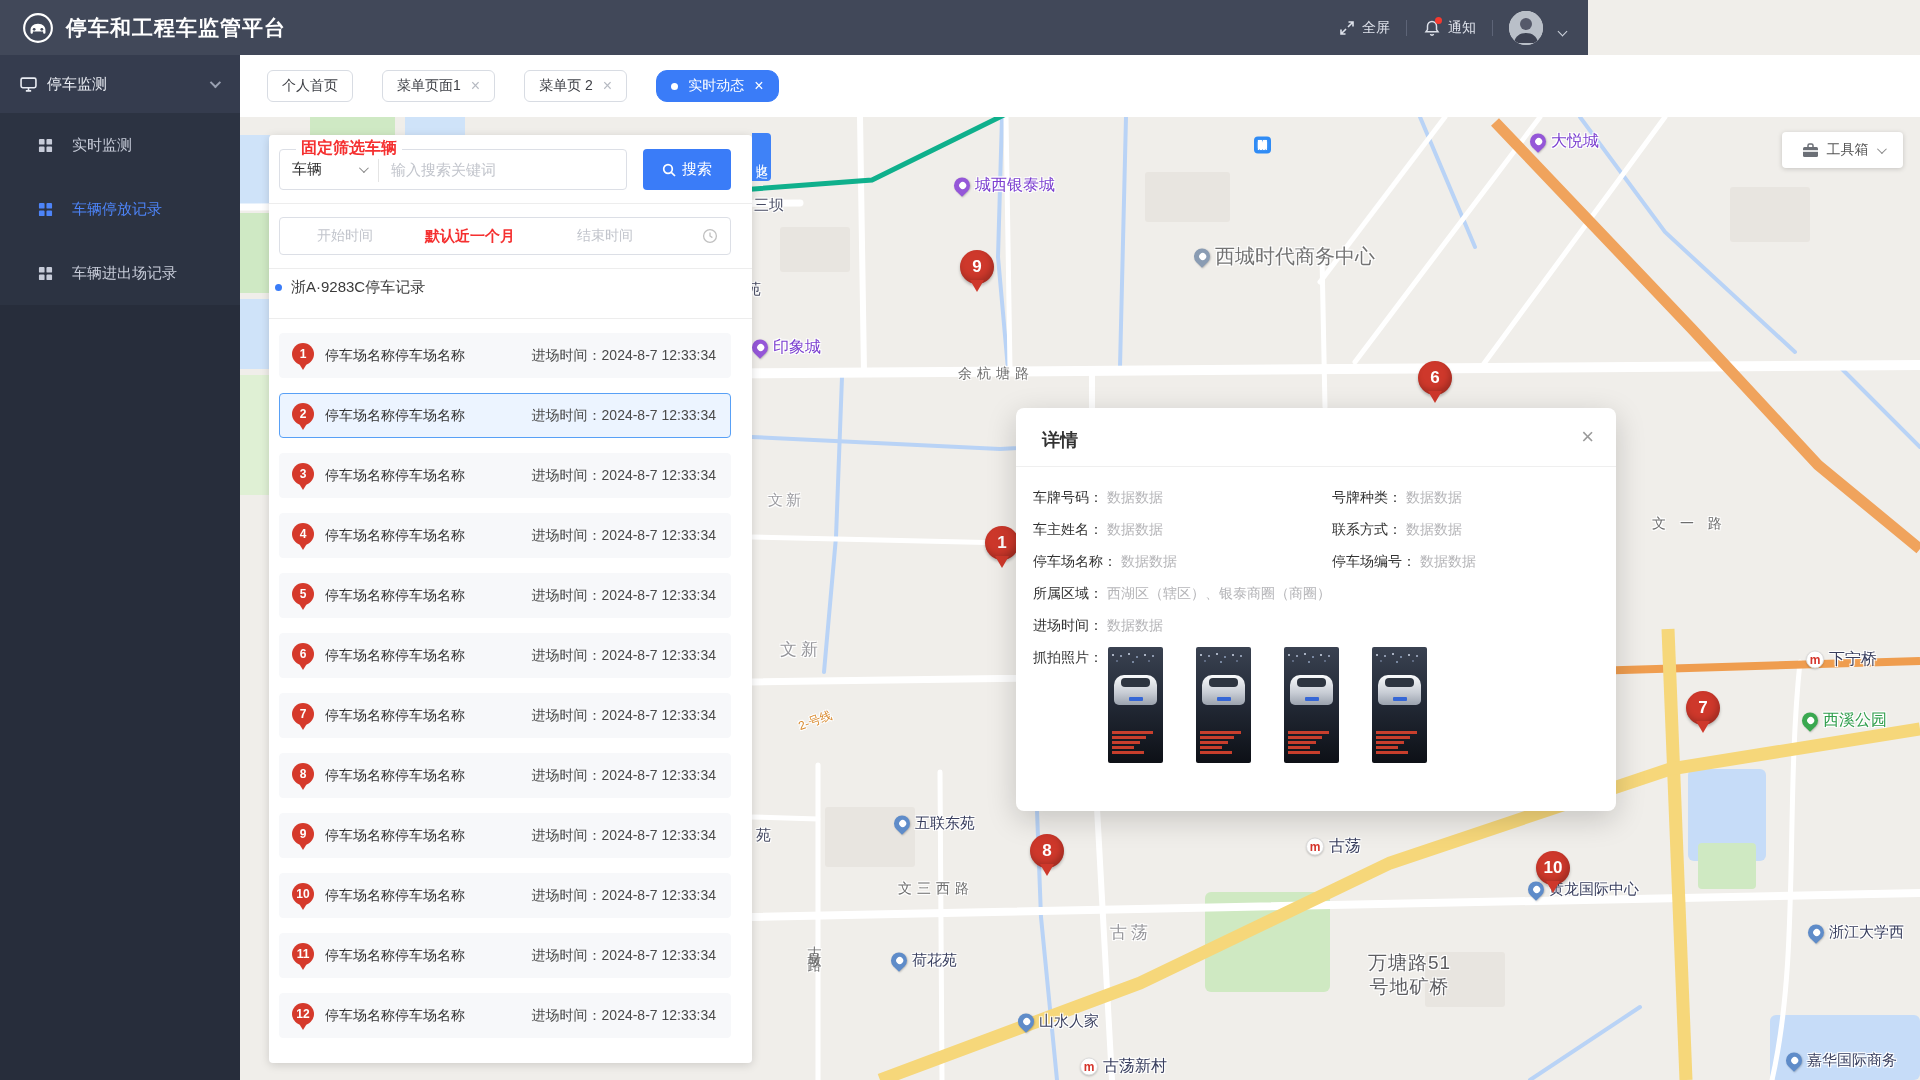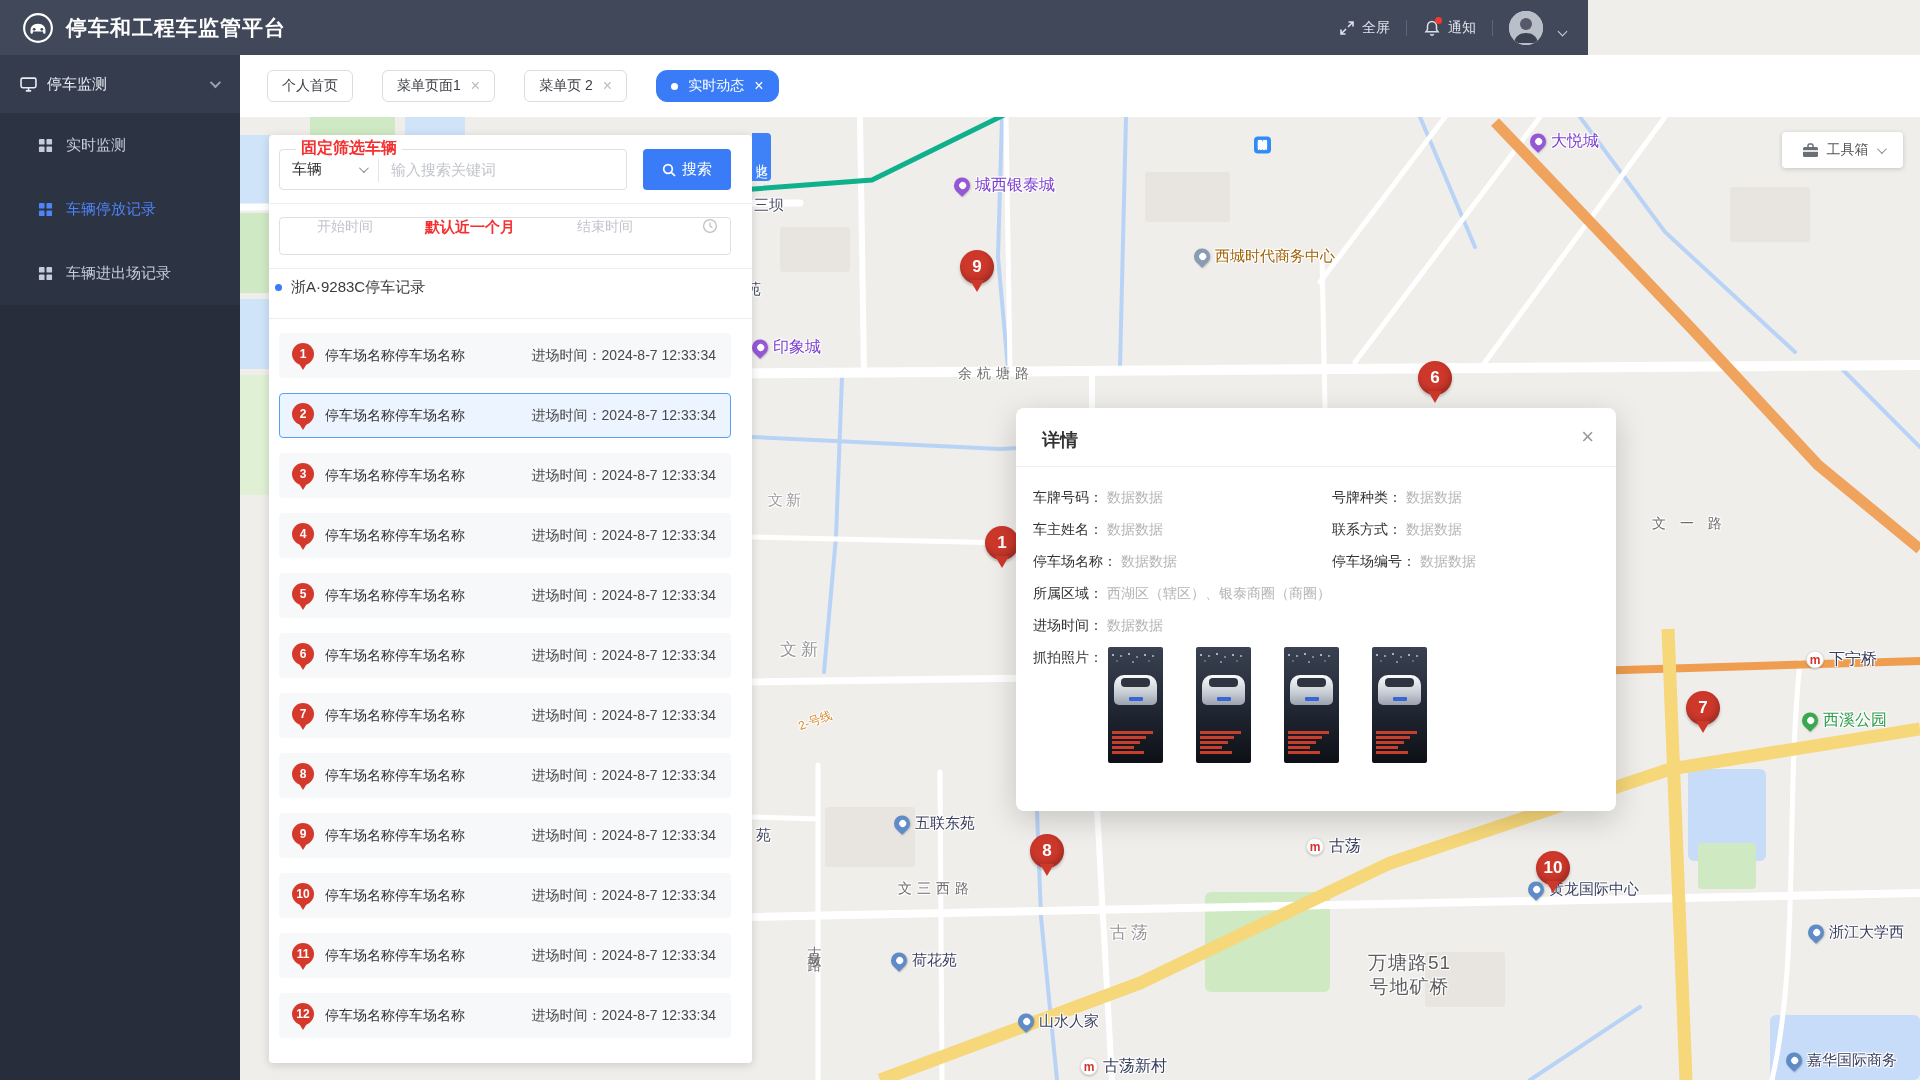--- a/index.html
+++ b/index.html
@@ -17,21 +17,21 @@
   .bell-dot { position:absolute; right:-1px; top:-2px; width:7px; height:7px; border-radius:50%; background:#f5392f; }
   .avatar { width:34px; height:34px; border-radius:50%; background:linear-gradient(#e3e4e6,#b9bcc2); overflow:hidden; cursor:pointer; flex:none; }
   .ava-chev { width:7px; height:7px; border-right:1.5px solid #cfd4de; border-bottom:1.5px solid #cfd4de; transform:rotate(45deg); margin-top:8px; }
 
   
   .side { position:absolute; left:0; top:55px; width:240px; height:1025px; background:#272d3b; z-index:9; }
   .side-group { height:58px; background:#353c4e; display:flex; align-items:center; padding:0 22px 0 20px; color:#e9ecf3; font-size:15px; cursor:pointer; }
   .side-group .g-ic { margin-right:10px; display:flex; }
   .g-chev { margin-left:auto; width:8px; height:8px; border-right:2px solid #9aa1b2; border-bottom:2px solid #9aa1b2; transform:rotate(45deg) translateY(-2px); }
   .side-nav { background:#2c3342; }
-  .side-item { height:64px; display:flex; align-items:center; padding-left:38px; gap:13px; color:#c7ccd9; font-size:15px; cursor:pointer; }
+  .side-item { height:64px; display:flex; align-items:center; padding-left:38px; gap:19px; color:#c7ccd9; font-size:15px; cursor:pointer; }
   .side-item .side-ic { display:flex; color:#c7ccd9; }
   .side-item.active { color:#4d84f8; }
   .side-item.active .side-ic { color:#4d84f8; }
 
   
   .tabstrip { position:absolute; left:240px; top:55px; width:1680px; height:62px; background:#fff; z-index:8; display:flex; align-items:center; padding-left:27px; gap:29px; }
   .tab { height:32px; border:1px solid #d8dce3; border-radius:6px; background:#fff; display:flex; align-items:center; padding:0 14px; font-size:14px; color:#3d3f45; cursor:pointer; gap:10px; }
   .tab-close { color:#b6bac2; font-size:16px; line-height:1; cursor:pointer; }
   .tab.active { background:#3a7cf8; border-color:#3a7cf8; color:#fff;border-radius:11px; }
   .tab.active .tab-close { color:#fff; }
@@ -42,21 +42,21 @@
   .map svg.base { position:absolute; inset:0; }
   .pin { position:absolute; z-index:3; width:34px; height:34px; margin:-17px 0 0 -17px; background:#ce382b; border-radius:50%; display:flex; align-items:center; justify-content:center; box-shadow:inset -2px -4px 6px rgba(0,0,0,.22), 0 2px 3px rgba(0,0,0,.25); cursor:pointer; }
   .pin::after { content:''; position:absolute; top:30px; left:50%; margin-left:-7px; border:7px solid transparent; border-top:12px solid #ce382b; }
   .pin-n { color:#fff; font-size:17px; font-weight:700; }
   .mlabel { position:absolute; z-index:2; display:flex; align-items:center; gap:5px; transform:translateY(-50%); white-space:nowrap; font-weight:500;
     text-shadow:-1px -1px 0 #fff,1px -1px 0 #fff,-1px 1px 0 #fff,1px 1px 0 #fff,0 0 3px #fff; }
   .mlab-ic { width:16px; height:16px; border-radius:50% 50% 50% 0; transform:rotate(-45deg); position:relative; flex:none; box-shadow:0 1px 2px rgba(0,0,0,.25); }
   .mlab-ic::after { content:''; position:absolute; inset:4.5px; background:#fff; border-radius:50%; }
   .t-purple-poi .mlab-tx { color:#7b3fd0; font-size:16px; }  .t-purple-poi .mlab-ic { background:#9557d8; }
   .t-blue-poi .mlab-tx { color:#383e5e; font-size:15px; }    .t-blue-poi .mlab-ic { background:#5f8cc9; }
-  .t-gray-poi .mlab-tx { color:#a16207; font-size:15px; }    .t-gray-poi .mlab-ic { background:#8a9cb3; }
+  .t-gray-poi .mlab-tx { color:#737373; font-size:20px; }    .t-gray-poi .mlab-ic { background:#8a9cb3; }
   .t-green-poi .mlab-tx { color:#2f9e4c; font-size:16px; }   .t-green-poi .mlab-ic { background:#3aa850; }
   .t-dark .mlab-tx { color:#474b63; font-size:15px; }
   .t-area .mlab-tx { color:#9b9ba0; font-size:15px; letter-spacing:3px; }
   .t-area2 .mlab-tx { color:#96969b; font-size:17px; letter-spacing:4px; }
   .t-road .mlab-tx { color:#6d6d6d; font-size:14px; letter-spacing:5px; font-weight:400; }
   .t-road-v .mlab-tx { color:#6d6d6d; font-size:14px; writing-mode:vertical-rl; letter-spacing:6px; font-weight:400; }
   .t-road-v { transform:none; }
   .t-line2 .mlab-tx { color:#d9882a; font-size:12px; font-weight:400; }
   .t-road-2l .mlab-tx { color:#5c5c60; font-size:19px; letter-spacing:1px; line-height:24px; text-align:center; }
   .t-metro .mlab-tx { color:#383e5e; font-size:16px; }
@@ -72,21 +72,21 @@
   .fixed-note { position:absolute; left:27px; top:3px; background:#fff; padding:0 5px; color:#f53030; font-size:16px; font-weight:700; z-index:2; }
   .p-search { margin:14px 21px 0 10px; height:41px; display:flex; gap:16px; }
   .sbox { width:348px; border:1px solid #dcdfe6; border-radius:4px; display:flex; align-items:center; background:#fff; }
   .sel { width:98px; display:flex; align-items:center; justify-content:space-between; padding:0 12px; cursor:pointer; color:#333; font-size:15px; flex:none; }
   .sel-chev { width:7px; height:7px; border-right:1.5px solid #888; border-bottom:1.5px solid #888; transform:rotate(45deg) translateY(-2px); }
   .sdiv { width:1px; height:24px; background:#e4e4e4; }
   .skey { border:0; outline:0; flex:1; min-width:0; padding:0 12px; font-size:15px; color:#a21caf; background:transparent; }
   .skey::placeholder { color:#c2c5cc; }
   .sbtn { width:88px; border:0; border-radius:4px; background:#3a7cf8; color:#fff; display:flex; align-items:center; justify-content:center; gap:6px; font-size:15px; cursor:pointer; }
   .p-div { height:1px; background:#ededed; margin-top:13px; }
-  .p-date { margin:13px 21px 0 10px; height:38px; border:1px solid #dcdfe6; border-radius:4px; display:flex; cursor:pointer; }
+  .p-date { margin:13px 21px 0 10px; height:38px; border:1px solid #dcdfe6; border-radius:4px; display:flex; align-items:center; cursor:pointer; }
   .d-ph { width:130px; text-align:center; color:#c2c5cc; font-size:14px; }
   .d-ph.end { width:150px; }
   .range-note { width:120px; text-align:center; color:#f53030; font-size:15px; font-weight:700; }
   .clock { margin-left:auto; margin-right:12px; display:flex; }
   .p-title { height:36px; display:flex; align-items:center; padding-left:6px; gap:9px; }
   .t-dot { width:7px; height:7px; border-radius:50%; background:#3a7cf8; flex:none; }
   .t-text { font-size:15px; color:#3b3b3b; }
   .p-list { padding:14px 21px 0 10px; }
   .record { height:45px; margin-bottom:15px; background:#f7f8fa; border:1px solid #f7f8fa; border-radius:4px; display:flex; align-items:center; padding:0 14px 0 12px; gap:11px; cursor:pointer; }
   .record.selected { background:#ecf4ff; border-color:#58a0f6; }

